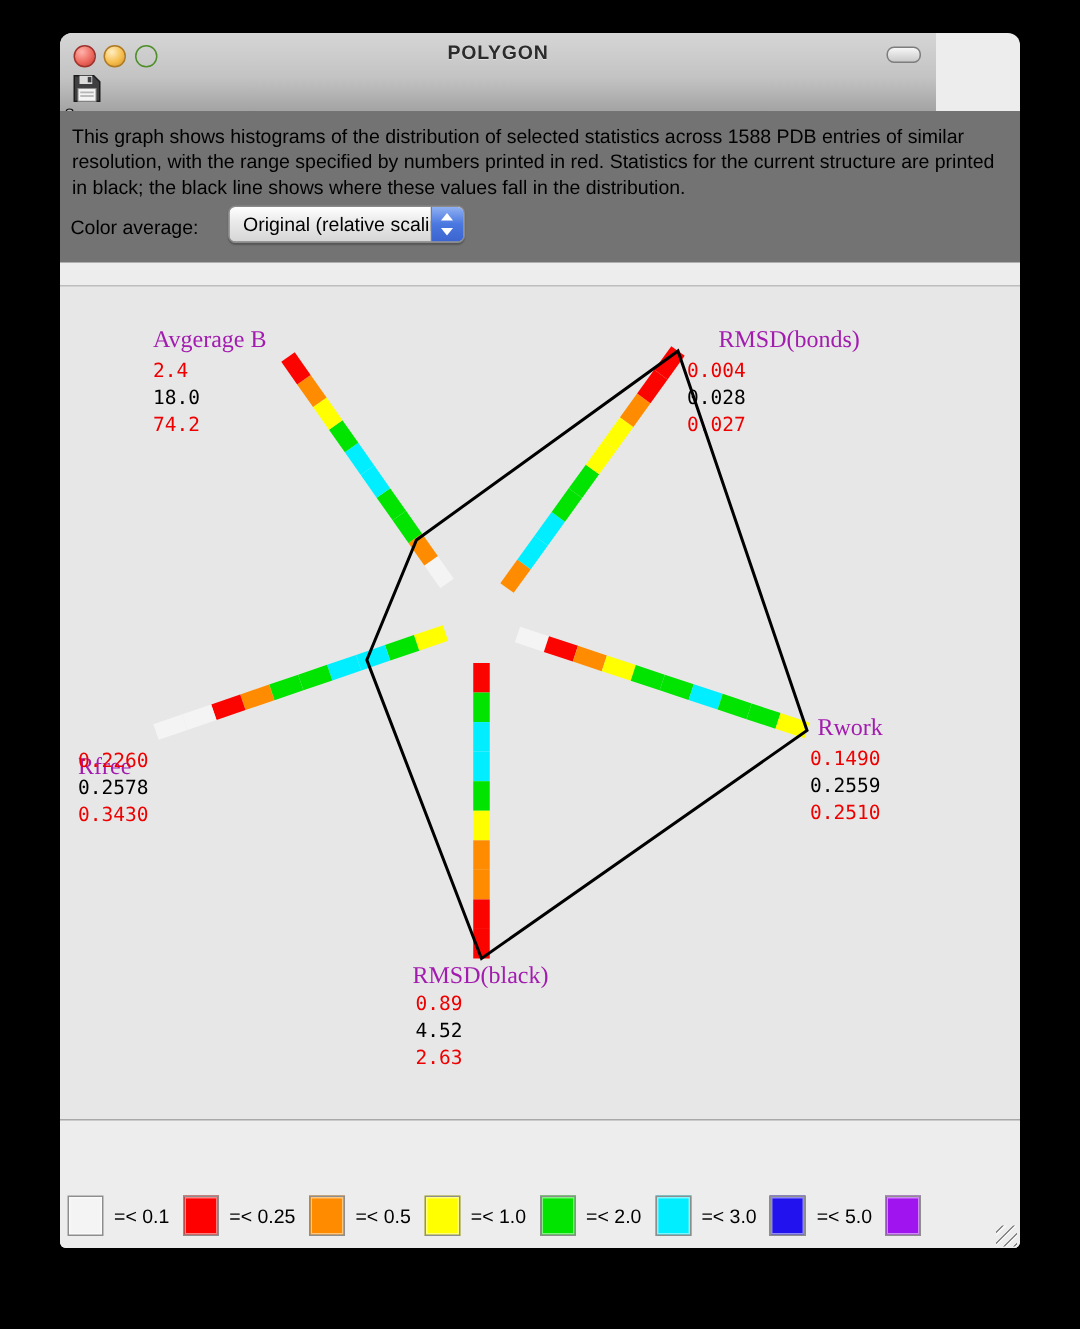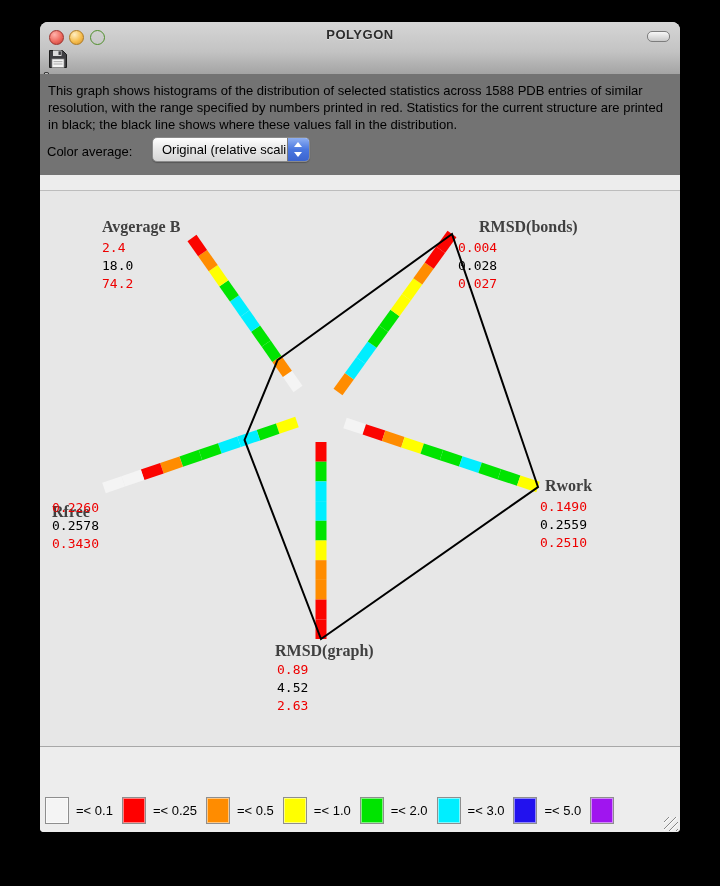--- a/index.html
+++ b/index.html
@@ -8,21 +8,21 @@
     font-family:"Liberation Sans", sans-serif;
     position:relative;overflow:hidden;
   }
   .window{
     position:absolute;left:40px;top:22px;width:640px;height:810px;
     border-radius:8px 8px 4px 4px;background:#ededed;overflow:hidden;
     box-shadow:0 0 0 1px rgba(0,0,0,.6);
   }
   
   .chrome{
-    position:absolute;left:0;top:0;width:640px;height:66px;
+    position:absolute;left:0;top:0;width:584px;height:66px;
     background:linear-gradient(#d6d6d6 0%,#c3c3c3 45%,#a7a7a7 75%,#929292 100%);
     border-bottom:1px solid #555;
   }
   .titlebar{position:absolute;left:0;top:0;width:100%;height:26px;}
   .title{
     position:absolute;left:0;right:0;top:5px;text-align:center;
     font-size:13px;font-weight:bold;color:#2c2c2c;letter-spacing:.5px;
     text-shadow:0 1px 0 rgba(255,255,255,.45);
   }
   .light{position:absolute;top:8px;width:13px;height:13px;border-radius:50%;}
@@ -55,21 +55,21 @@
   .arrow{position:absolute;left:6px;width:0;height:0;border-left:4.5px solid transparent;border-right:4.5px solid transparent;}
   .arrow.up{top:4px;border-bottom:5px solid #fff;}
   .arrow.down{bottom:4px;border-top:5px solid #fff;}
   
   .plot-area{
     position:absolute;left:0;top:168px;width:640px;height:556px;
     background:#e7e7e7;border-top:1px solid #bdbdbd;
   }
   .plot-svg{position:absolute;left:0;top:0;z-index:2;pointer-events:none;}
   .plot-labels{position:absolute;left:0;top:0;width:100%;height:100%;z-index:1;}
-  .axis-label{position:absolute;font-family:"Liberation Serif",serif;font-weight:bold;font-size:16px;color:#404040;white-space:nowrap;}
+  .axis-label{position:absolute;font-family:"Liberation Serif",serif;font-weight:normal;font-size:16px;color:#a21caf;white-space:nowrap;}
   .axis-values{position:absolute;font-family:"DejaVu Sans Mono",monospace;font-size:13px;line-height:18px;white-space:nowrap;}
   .axis-values .lo,.axis-values .hi{color:#ee0000;}
   .axis-values .cur{color:#000;text-align:center;}
   
   .legend-section{position:absolute;left:0;top:724px;width:640px;height:86px;background:#ededed;border-top:1px solid #a8a8a8;}
   .legend-text{position:absolute;left:8px;top:6px;width:624px;font-size:13px;line-height:17px;color:#000;}
   .bins{position:absolute;left:5px;top:50px;display:flex;align-items:center;}
   .bin-swatch{width:22px;height:25px;border:1px solid #8e8e8e;box-shadow:inset 0 0 0 1px rgba(255,255,255,.5);margin-right:7px;flex:0 0 auto;}
   .bin-label{font-size:13px;color:#000;margin-right:9px;white-space:nowrap;}
   .grip{
@@ -128,21 +128,21 @@
           <div class="lo">0.004</div>
           <div class="cur">0.028</div>
           <div class="hi">0.027</div>
         </div>
         <div class="axis-label" style="left: 505px; top: 286px;">Rwork</div>
         <div class="axis-values" style="left: 500px; top: 307px;">
           <div class="lo">0.1490</div>
           <div class="cur">0.2559</div>
           <div class="hi">0.2510</div>
         </div>
-        <div class="axis-label" style="left: 235px; top: 451px;">RMSD(graph)</div>
+        <div class="axis-label" style="left: 235px; top: 451px;">RMSD(black)</div>
         <div class="axis-values" style="left: 237px; top: 470px;">
           <div class="lo">0.89</div>
           <div class="cur">4.52</div>
           <div class="hi">2.63</div>
         </div>
         <div class="axis-label" style="left: 12px; top: 288px; margin-top: 24px;">Rfree</div>
         <div class="axis-values" style="left: 12px; top: 308px;">
           <div class="lo">0.2260</div>
           <div class="cur">0.2578</div>
           <div class="hi">0.3430</div>

